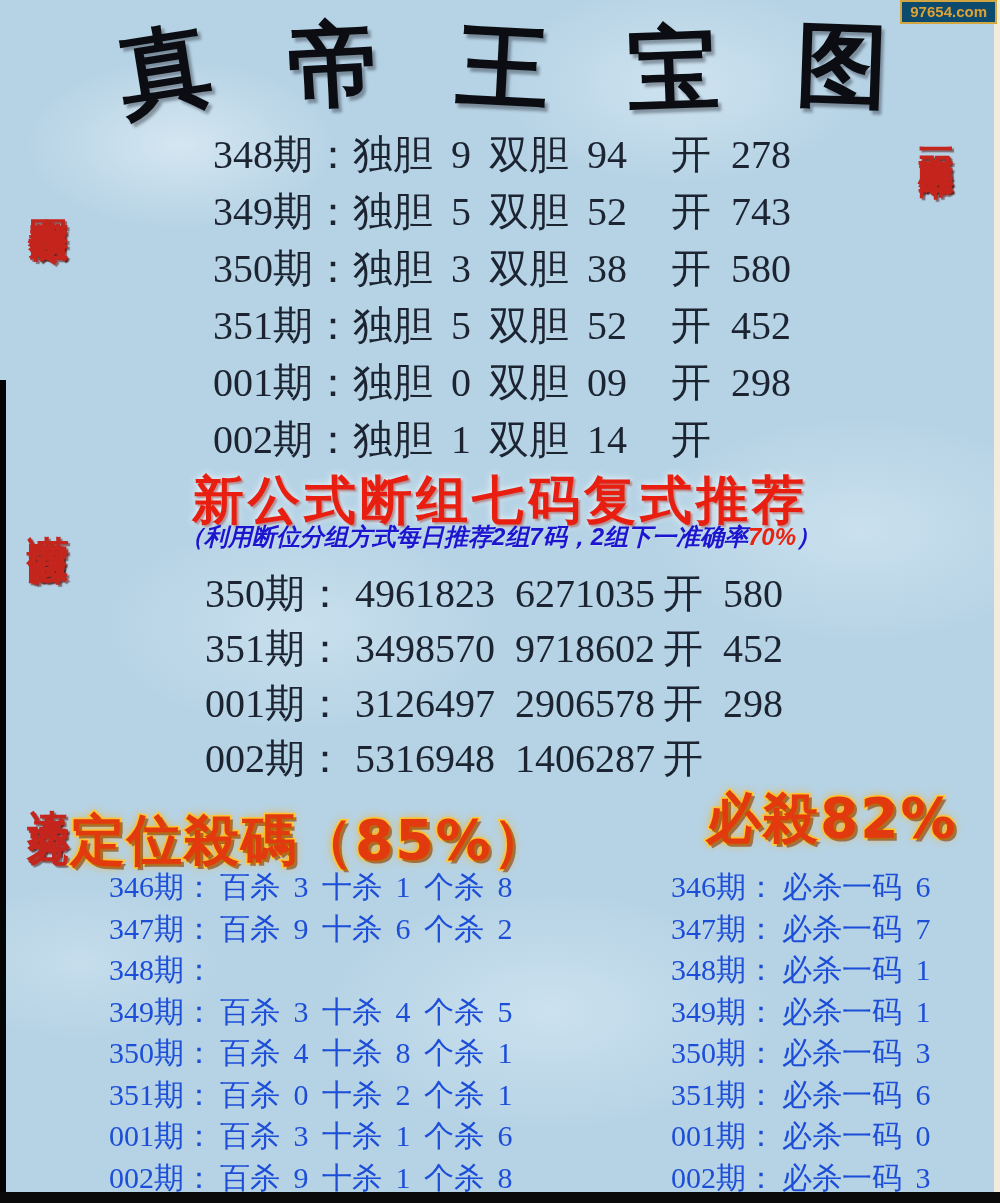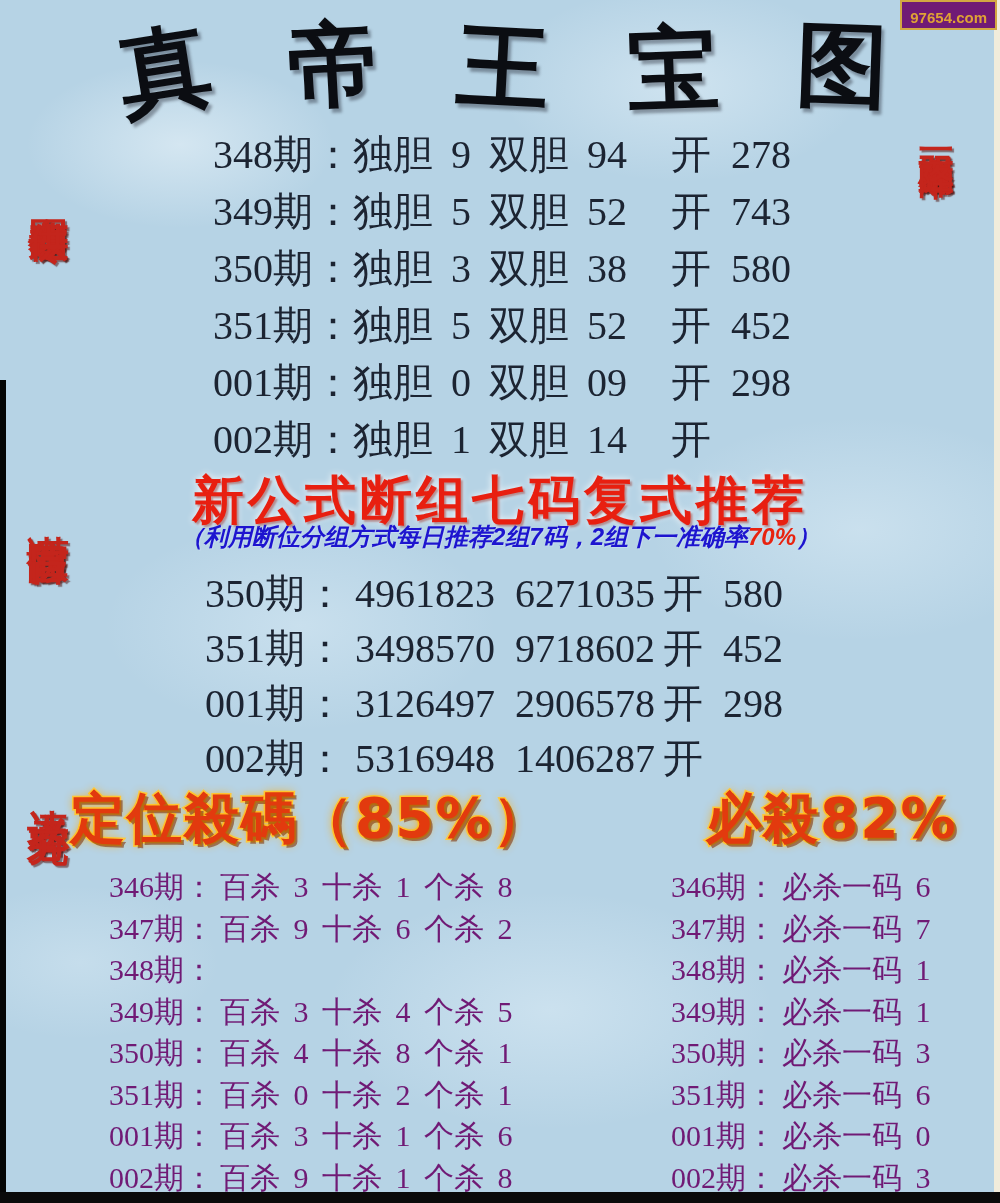--- a/index.html
+++ b/index.html
@@ -20,22 +20,22 @@
       radial-gradient(200px 110px at 8% 80%, rgba(226,240,248,.35), transparent 70%);
   }
   
   .edge-right { position:absolute; top:0; right:0; bottom:0; width:6px; background:#f1ecdb; z-index:4; }
   .edge-left  { position:absolute; top:380px; left:0; bottom:0; width:6px; background:#050505; z-index:4; }
   .edge-bottom{ position:absolute; left:0; right:0; bottom:0; height:11px; background:#0a0a0a; z-index:5; }
 
   
   .watermark {
     position:absolute; top:0; right:3px; z-index:6;
-    background:#701a75; border:2px solid #d2a742;
-    padding:7px 8px 2px 8px;
+    background:#0c4a6e; border:2px solid #d2a742;
+    padding:1px 8px 2px 8px;
     font-size:15px; font-weight:bold; color:#dfa235;
     font-family:"Liberation Sans", sans-serif;
   }
 
   
   .title {
     position:absolute; top:18px; left:118px; width:770px;
     display:flex; justify-content:space-between;
     font-family:"Liberation Serif","DejaVu Serif",serif;
     font-weight:bold; font-size:92px; color:#0b0d12; line-height:1.05;
@@ -94,31 +94,31 @@
 
   
   .gold {
     position:absolute; z-index:3;
     font-family:"DejaVu Sans", sans-serif; font-weight:900;
     font-size:55px; letter-spacing:2px; color:#e23a0e;
     -webkit-text-stroke:3px #ffcf43; paint-order:stroke fill;
     text-shadow:3px 3px 0 rgba(120,40,0,.55), 0 0 10px rgba(255,170,0,.9);
     white-space:nowrap;
   }
-  #gold-left  { top:782px; left:70px; }
+  #gold-left  { top:804px; left:70px; }
   #gold-right { top:782px; left:706px; }
 
   
   .klist { position:absolute; top:866px; z-index:2; }
   .kl { left:86px;  width:500px; }
   .kr { left:648px; width:330px; }
   .k-row {
     display:flex; height:41.5px; line-height:41.5px;
     font-family:"Liberation Serif","DejaVu Serif",serif;
-    font-size:30px; color:#701a75; white-space:nowrap;
+    font-size:30px; color:#1d4ed8; white-space:nowrap;
   }
   .k-row .period { width:128px; text-align:right; }
   .k-row .ktext  { margin-left:6px; word-spacing:6px; }
 </style>
 </head>
 <body>
 
 <div class="page">
   <div class="clouds"></div>
 

